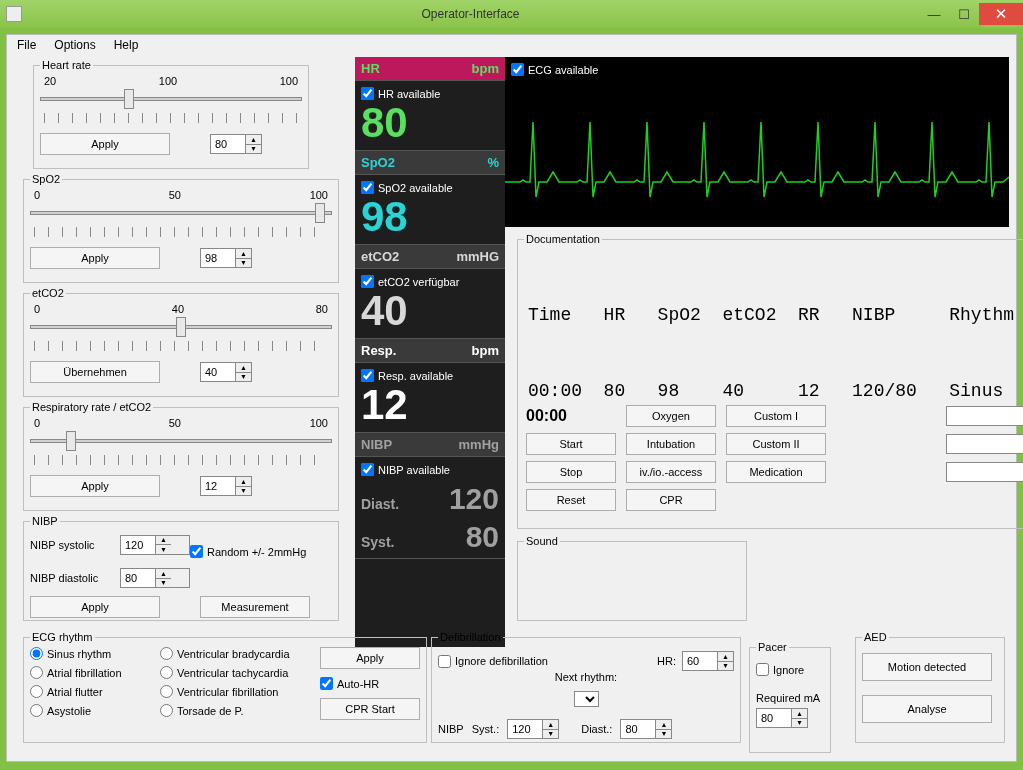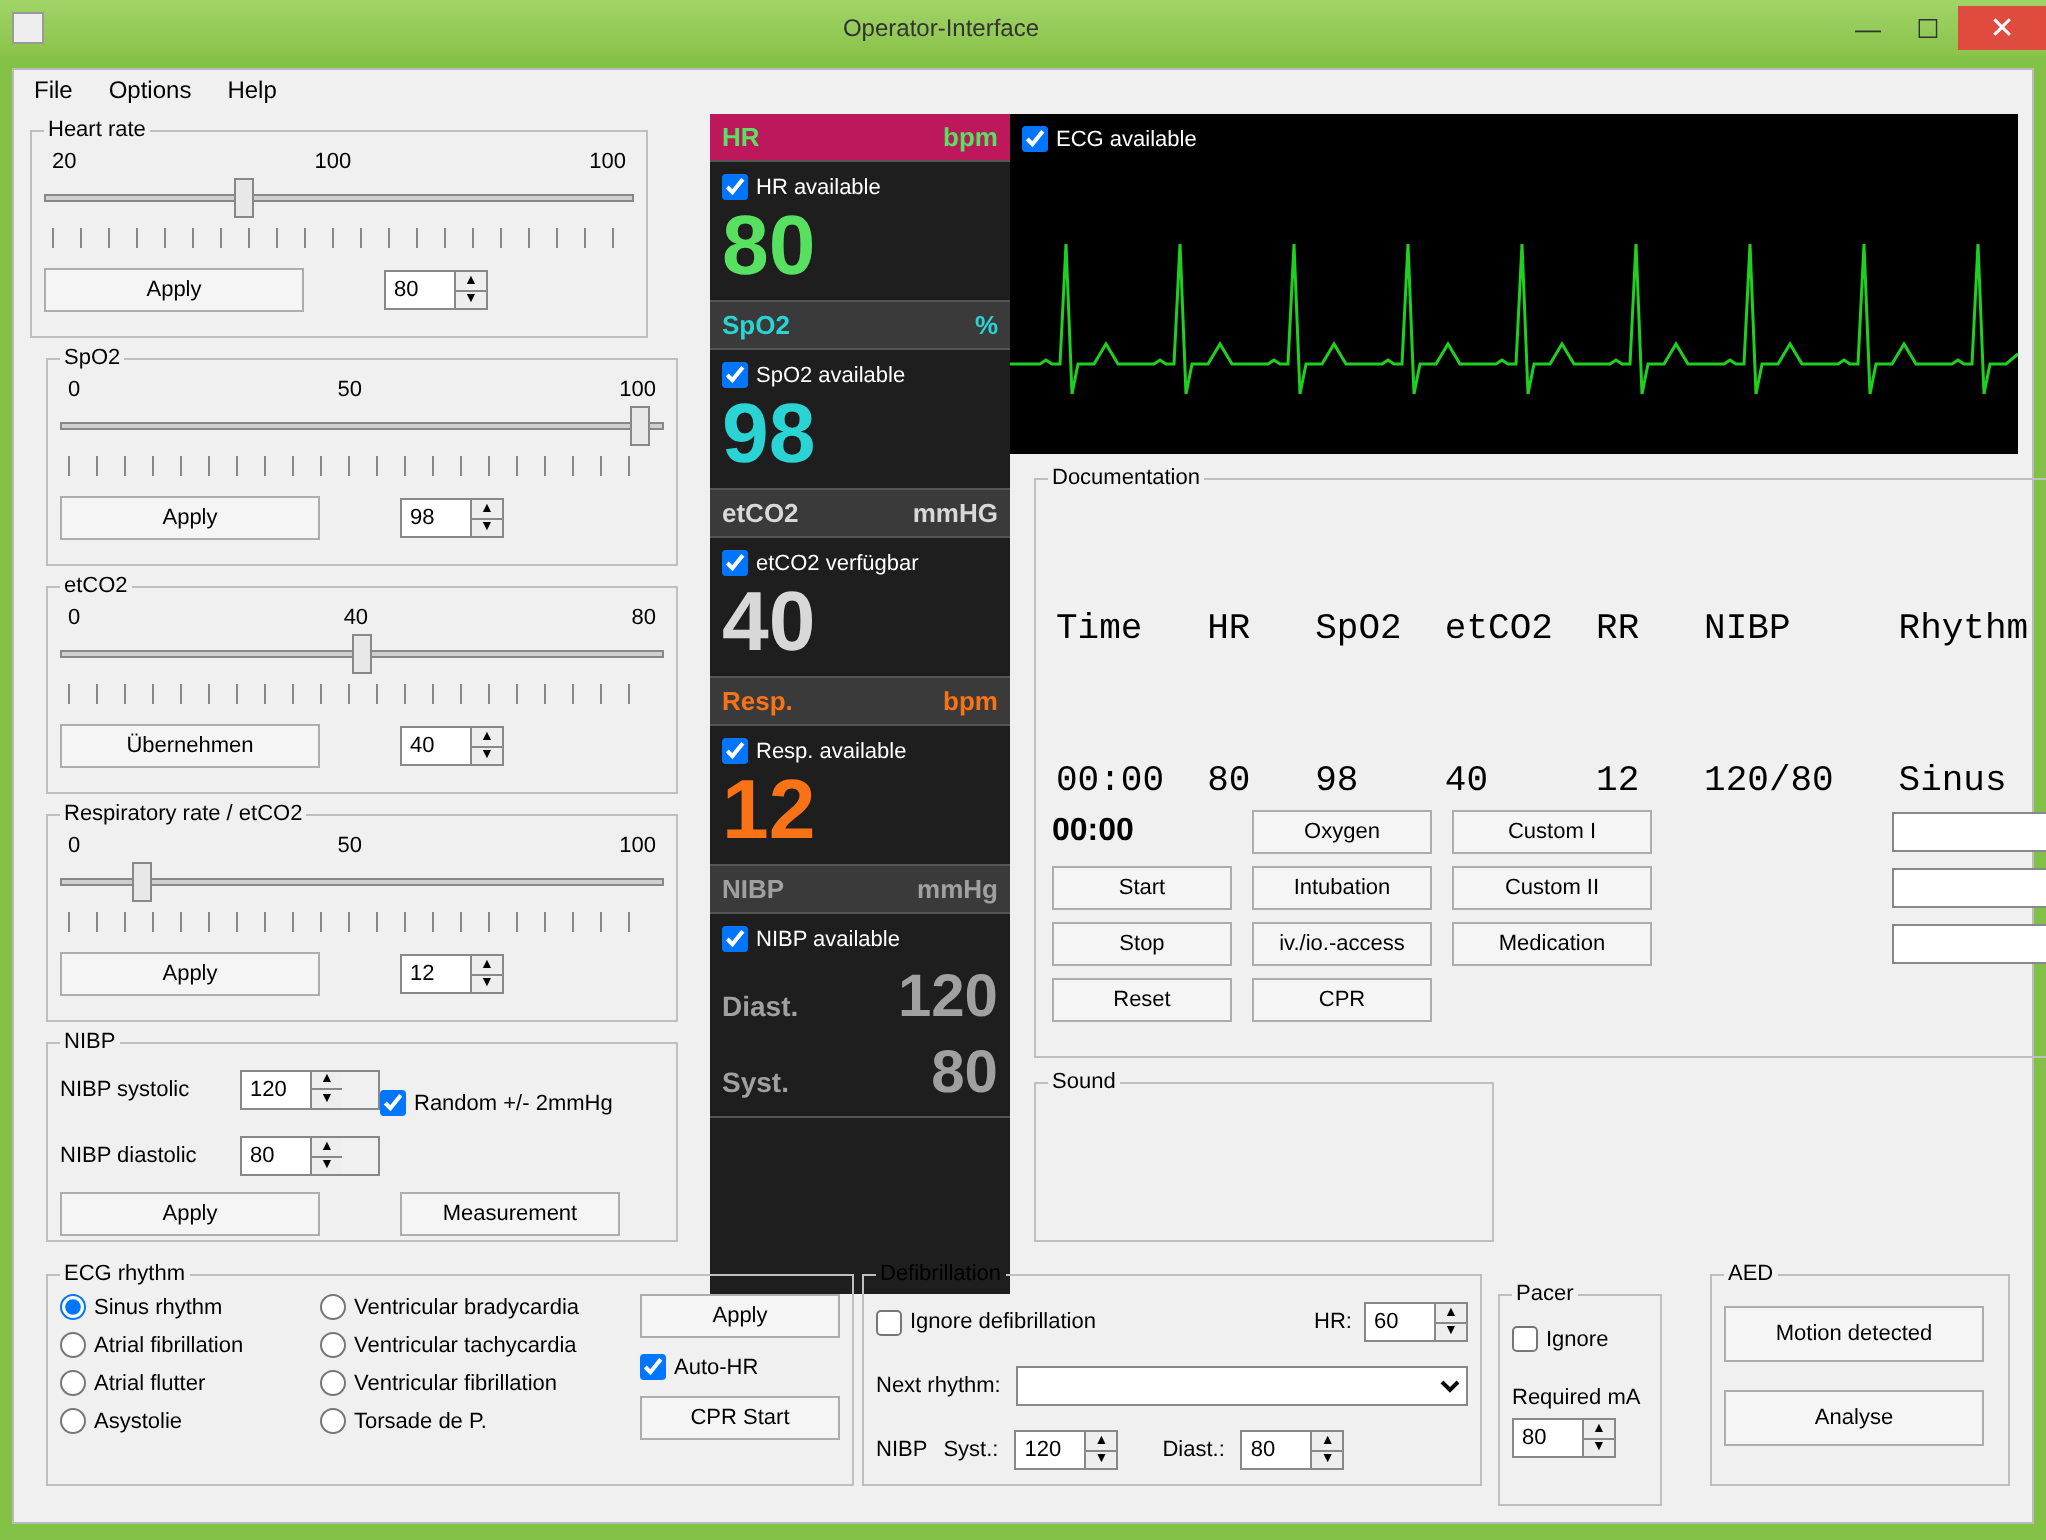--- a/index.html
+++ b/index.html
@@ -89,21 +89,21 @@
 .mon-chk { color: #fff; font-size: 11px; display: flex; align-items: center; gap: 4px; margin-top: 2px; }
 .mon-chk input { width: 13px; height: 13px; }
 .mon-val { font-size: 42px; font-weight: bold; line-height: 1.0; padding: 2px 0; }
 .mon-row { display: flex; justify-content: space-between; align-items: baseline; }
 .mon-row .lbl { font-size: 14px; font-weight: bold; }
 .mon-row .val { font-size: 30px; font-weight: bold; }
 
 .hr-c { color: #58e060; }
 .spo2-c { color: #2ad4d4; }
 .etco2-c { color: #d8d8d8; }
-.resp-c { color: #f97316; }
+.resp-c { color: #ffffff; }
 .nibp-c { color: #a0a0a0; }
 
 
 .ecg-panel { position: absolute; left: 498px; top: 22px; width: 504px; height: 170px; background: #000; }
 .ecg-chk { color: #fff; font-size: 11px; display: flex; align-items: center; gap: 4px; padding: 6px; }
 .ecg-chk input { width: 13px; height: 13px; }
 .ecg-wave { width: 100%; height: 130px; }
 
 .doc-table { font-family: "Courier New", monospace; font-size: 18px; white-space: pre; line-height: 1.4; padding: 4px; }
 
@@ -122,21 +122,21 @@
   </div>
 </div>
 
 <div class="mainframe">
   <div class="menubar">
     <span>File</span>
     <span>Options</span>
     <span>Help</span>
   </div>
 
-  <fieldset style="left:6px; top:22px; width:309px; height:110px;">
+  <fieldset style="left:24px; top:22px; width:276px; height:110px;">
     <legend>Heart rate</legend>
     <div class="tick-labels">
         <span>20</span>
         <span>100</span>
         <span>100</span>
       </div>
     <input type="range" min="20" max="200" value="80" style="">
     <div class="ticks"></div>
     <div style="display:flex; gap:40px; margin-top:10px; align-items:center;">
       <button class="btn" style="width:130px;">Apply</button>
@@ -426,21 +426,21 @@
         <span>HR:</span>
         <div class="spinner">
             <input value="60" style="">
             <div class="spbtns">
               <span>▲</span>
               <span>▼</span>
             </div>
           </div>
       </div>
     </div>
-    <div style="display:flex; align-items:center; gap:8px; margin-top:12px;">
+    <div style="display:flex; align-items:center; gap:8px; margin-top:0;flex-direction:column;">
       <span>Next rhythm:</span>
       <select class="combo" style="flex:1;"></select>
     </div>
     <div style="display:flex; align-items:center; gap:8px; margin-top:12px;">
       <span>NIBP</span>
       <span>Syst.:</span>
       <div class="spinner">
           <input value="120" style="">
           <div class="spbtns">
             <span>▲</span>

